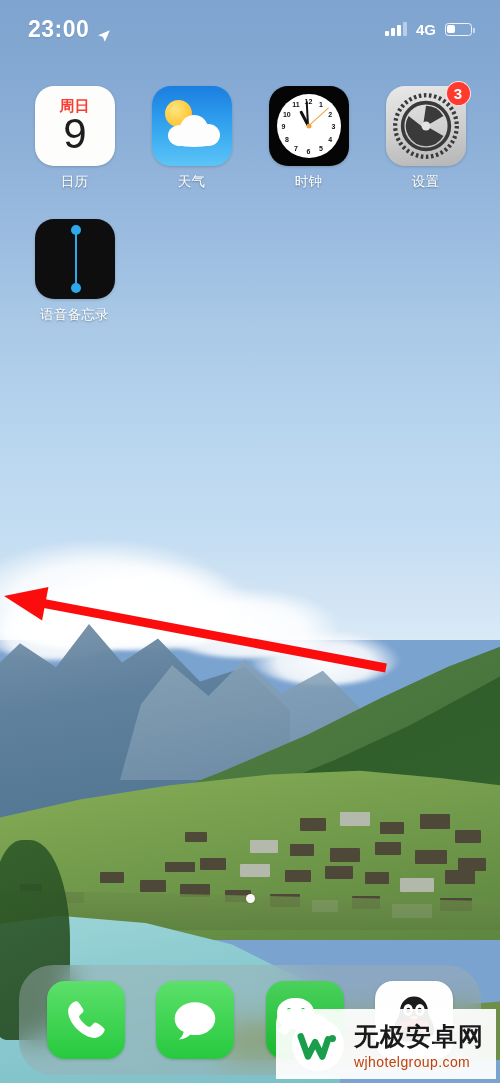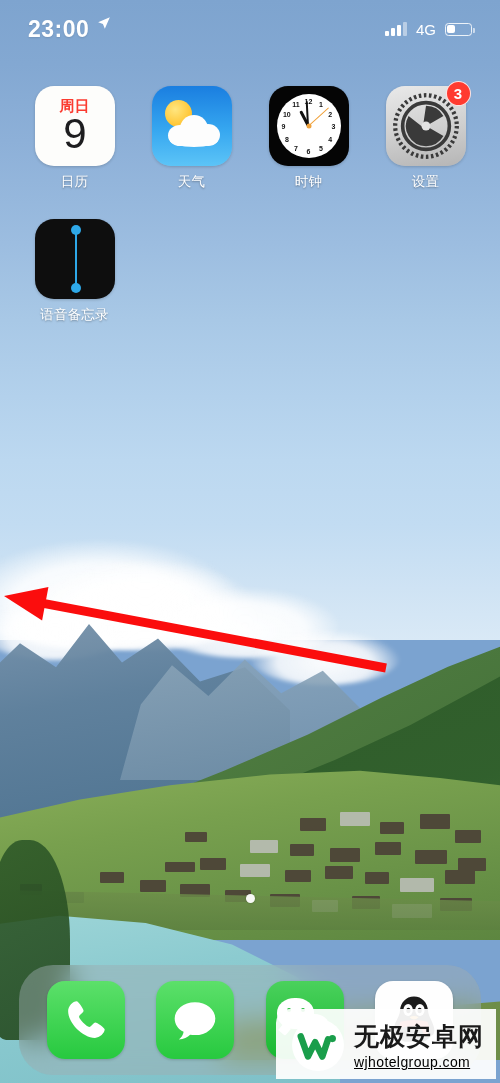--- a/index.html
+++ b/index.html
@@ -90,31 +90,31 @@
     background: linear-gradient(100deg, #7f9b55 0%, #6c8c47 100%);
     clip-path: polygon(0% 40%, 100% 0%, 100% 100%, 0% 100%);
   }
 
   
   .statusbar {
     position: absolute; left: 0; top: 0; width: 500px; height: 58px;
     display: flex; align-items: center; justify-content: space-between;
     padding: 0 28px; color: #fff;
   }
-  .sb-left { display: flex; align-items: flex-start; gap: 8px; }
+  .sb-left { display: flex; align-items: flex-end; gap: 8px; }
   .sb-time { font-size: 23px; font-weight: 600; letter-spacing: .5px;
              text-shadow: 0 1px 2px rgba(0,0,0,.12); }
   .sb-right { display: flex; align-items: center; gap: 9px; }
   .signal { display: flex; align-items: flex-end; gap: 2px; height: 14px; }
   .signal i { display: block; width: 4px; background: #fff; border-radius: 1px; }
   .signal i:nth-child(1) { height: 5px; }
   .signal i:nth-child(2) { height: 8px; }
   .signal i:nth-child(3) { height: 11px; }
   .signal i:nth-child(4) { height: 14px; background: rgba(255,255,255,.45); }
-  .net-label { font-size: 15px; font-weight: 400; color: #fff; }
+  .net-label { font-size: 15px; font-weight: 700; color: #fff; }
   .battery { position: relative; width: 27px; height: 13px;
              border: 1.6px solid rgba(255,255,255,.85); border-radius: 3.5px; }
   .battery .fill { position: absolute; left: 1.2px; top: 1.2px; bottom: 1.2px;
                    width: 32%; background: #fff; border-radius: 2px; }
   .battery::after { content: ""; position: absolute; right: -4px; top: 4px;
                     width: 2px; height: 5px; background: rgba(255,255,255,.6);
                     border-radius: 0 1px 1px 0; }
   .loc-arrow { width: 14px; height: 14px; }
 
   
@@ -245,21 +245,21 @@
 
   
   .watermark { position: absolute; right: 4px; bottom: 4px;
                display: flex; align-items: center; gap: 10px;
                background: rgba(255,255,255,.93); border-radius: 14px 0 0 0;
                padding: 10px 12px 8px 16px; }
   .wm-logo { width: 52px; height: 52px; border-radius: 50%; background: #fff;
              display: flex; align-items: center; justify-content: center; }
   .wm-text { display: flex; flex-direction: column; gap: 1px; }
   .wm-title { font-size: 25px; font-weight: 700; color: #1a1a1a; letter-spacing: 1px; }
-  .wm-url { font-size: 14px; color: #000000; letter-spacing: .4px; text-decoration: underline; }
+  .wm-url { font-size: 14px; color: #c2410c; letter-spacing: .4px; }
 </style>
 </head>
 <body>
 
 <div id="phone">
 
   <div>
     <div class="wall-sky"></div>
     <div class="cloud" style="left:-40px; top:540px; width:280px; height:110px;"></div>
     <div class="cloud" style="left:30px; top:560px; width:230px; height:90px;"></div>

